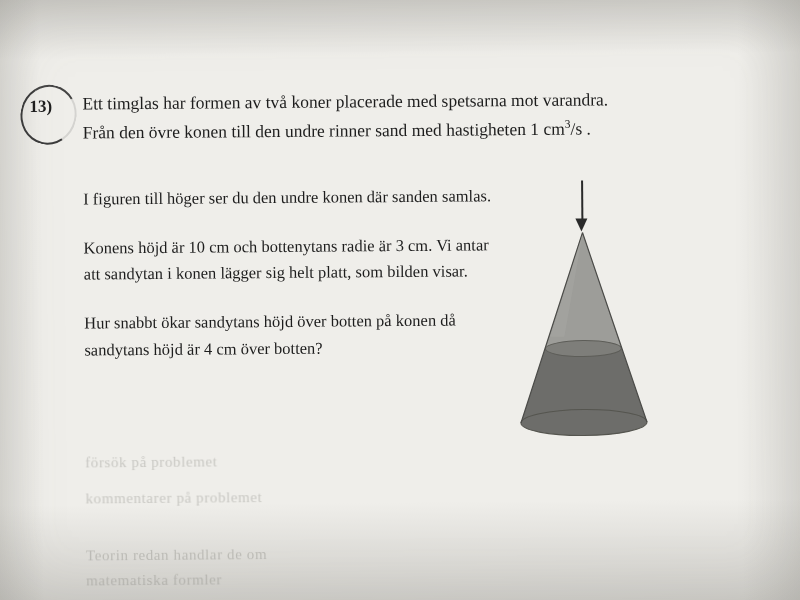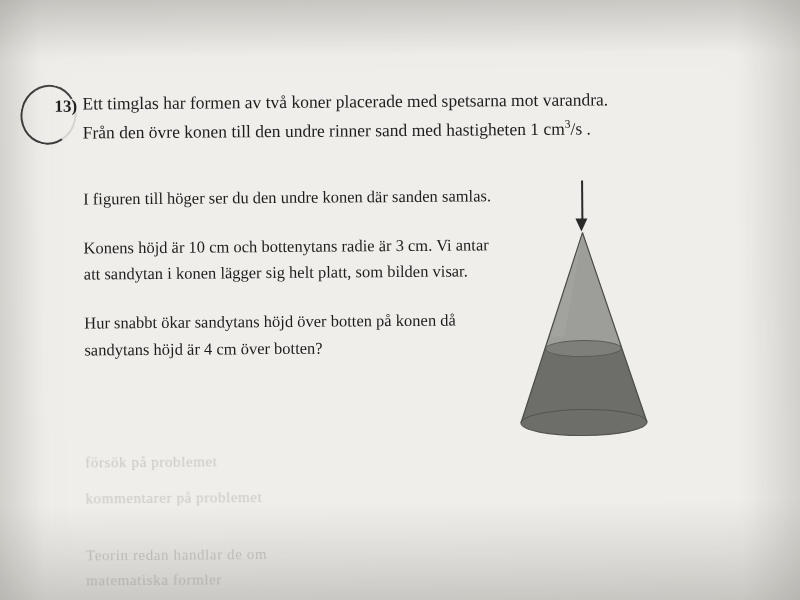--- a/index.html
+++ b/index.html
@@ -73,21 +73,20 @@
     transform: rotate(14deg);
   }
   .qnum-text {
     position: absolute;
     left: 9px;
     top: 12px;
     font-size: 17px;
     font-weight: bold;
     color: #1e1e1e;
     letter-spacing: 0px;
-    margin-left: 25px;
   }
 
   .intro {
     position: absolute;
     left: 84px;
     top: 88px;
     width: 640px;
     font-size: 17.5px;
     line-height: 1.55;
     color: #1d1d1d;

